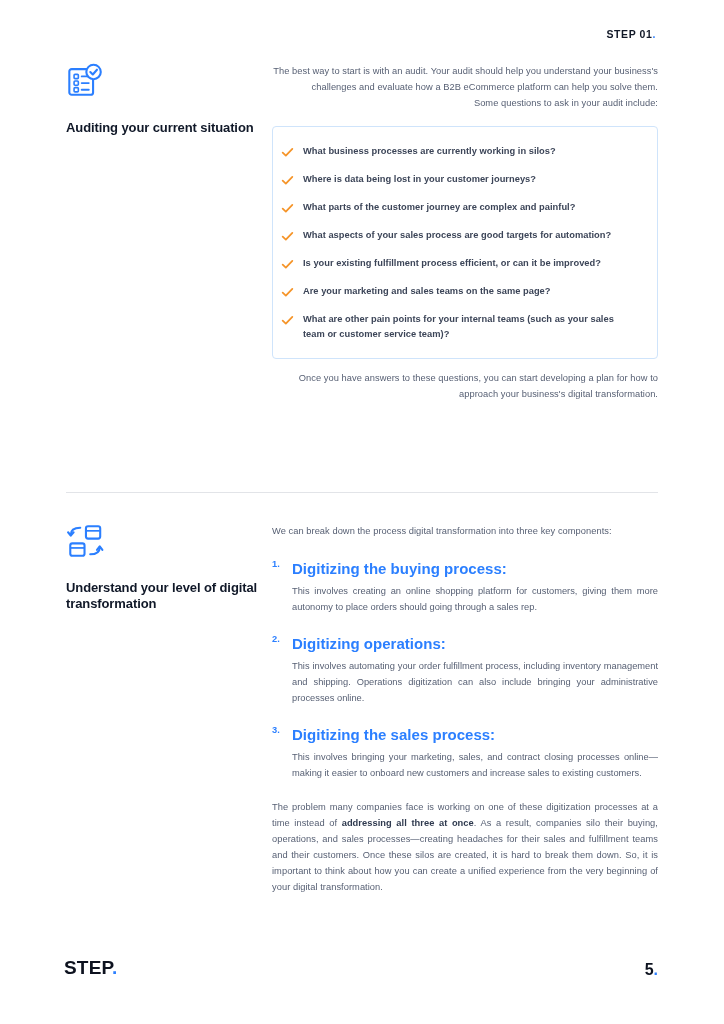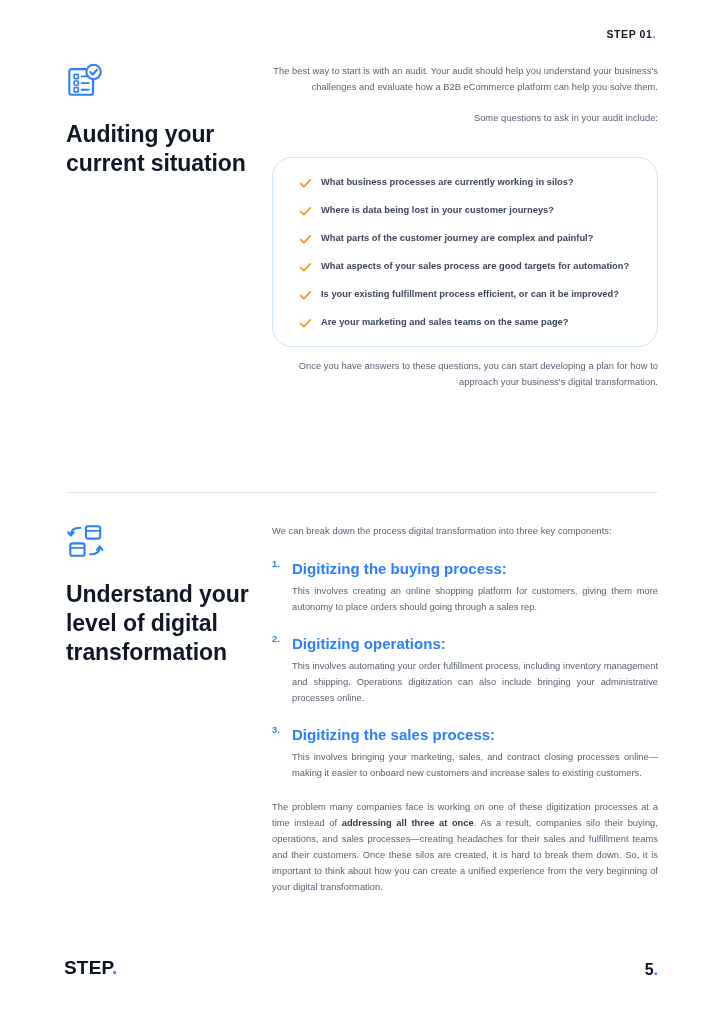--- a/index.html
+++ b/index.html
@@ -60,46 +60,46 @@
     padding-top: 2px;
   }
 
   .sec-icon {
     width: 38px;
     height: 38px;
     margin-bottom: 20px;
   }
 
   .sec-title {
-    font-size: 23px;
+    font-size: 13px;
     font-weight: bold;
     line-height: 1.26;
     color: #101828;
     letter-spacing: -0.1px;
   }
 
   
   .body-text {
     font-size: 9.3px;
     line-height: 1.72;
     color: #565f73;
     text-align: justify;
     letter-spacing: 0.05px;
   }
-  .body-text + .body-text { margin-top: 15px; }
+  .body-text + .body-text { }
   .body-text b { color: #2f3a4f; font-weight: bold; }
 
   .lead-left { text-align: right; }
 
   
   .check-card {
-    margin-top: 30px;
+    margin-top: 14px;
     border: 1px solid #cfe4fb;
-    border-radius: 20px;
-    padding: 17px 22px 16px 26px;
+    border-radius: 4px;
+    padding: 17px 22px 16px 8px;
   }
 
   .check-item {
     display: flex;
     align-items: flex-start;
     margin-bottom: 13px;
   }
   .check-item:last-child { margin-bottom: 0; }
 
   .check-mark {
@@ -257,20 +257,28 @@
             <span class="check-text">Is your existing fulfillment process efficient, or can it be improved?</span>
           </div>
           <div class="check-item">
             <span class="check-mark">
               <svg viewBox="0 0 14 14" width="13" height="13" fill="none">
                   <path d="M1.8 7.2 L5.2 10.4 L12.2 3.2" stroke="#f59428" stroke-width="1.9" stroke-linecap="round" stroke-linejoin="round"></path>
                 </svg>
             </span>
             <span class="check-text">Are your marketing and sales teams on the same page?</span>
           </div>
+          <div class="check-item">
+            <span class="check-mark">
+              <svg viewBox="0 0 14 14" width="13" height="13" fill="none">
+                  <path d="M1.8 7.2 L5.2 10.4 L12.2 3.2" stroke="#f59428" stroke-width="1.9" stroke-linecap="round" stroke-linejoin="round"></path>
+                </svg>
+            </span>
+            <span class="check-text">What are other pain points for your internal teams (such as your sales team or customer service team)?</span>
+          </div>
         </div>
 
         <p class="body-text lead-left" style="margin-top:12px;">Once you have answers to these questions, you can start developing a plan for how to approach your business's digital transformation.</p>
       </div>
     </div>
   </div>
 
   <div class="divider"></div>
 
   <div class="section section-2">

